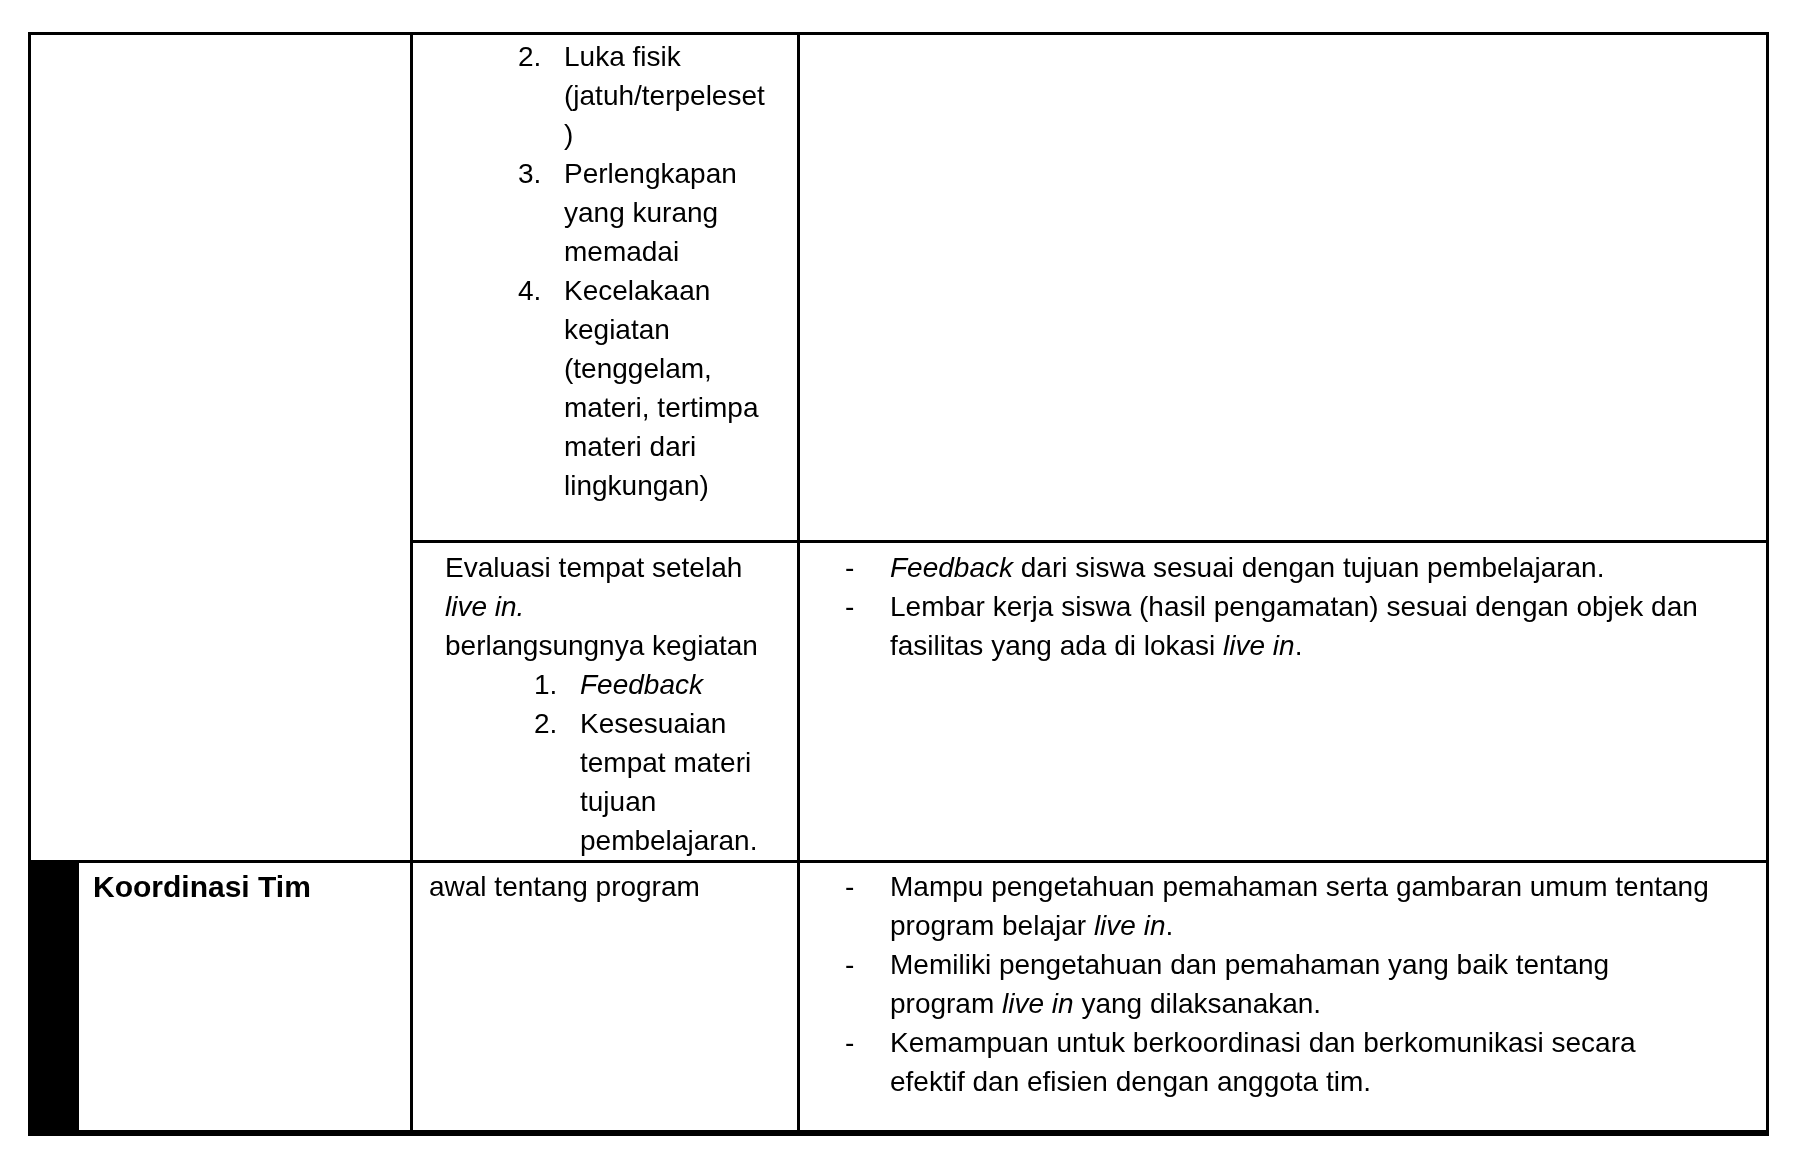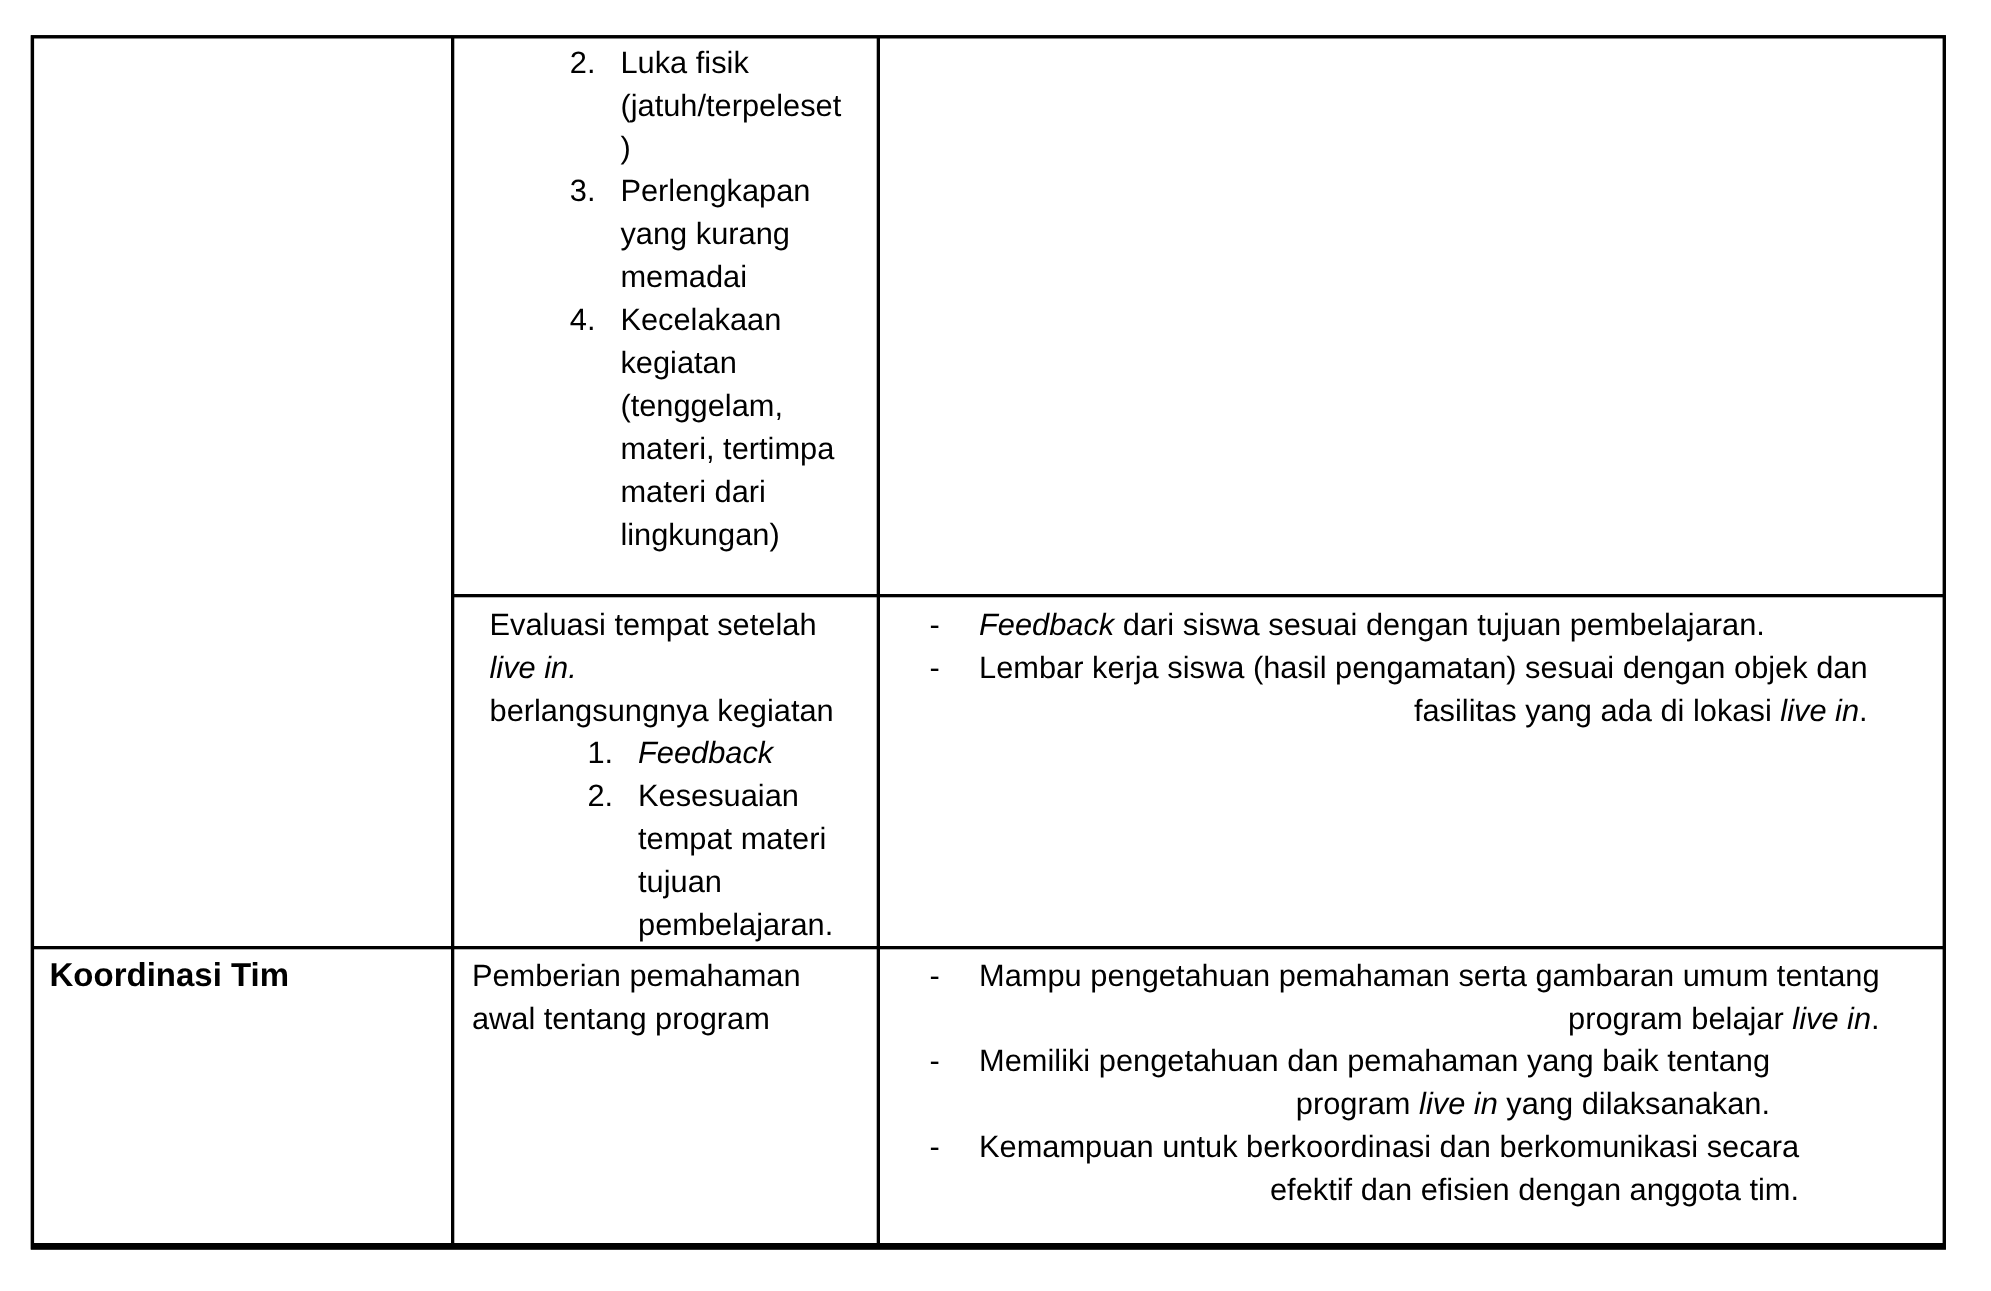--- a/index.html
+++ b/index.html
@@ -15,33 +15,33 @@
     grid-template-rows:505px 317px 267px;
     gap:3px;background:#000000;
     border:3px solid #000000;border-bottom-width:6px;
   }
   .cell{background:#ffffff;font-size:28px;line-height:39px;overflow:hidden;}
   .c1r12{grid-column:1;grid-row:1 / 3;}
   .c2r1{grid-column:2;grid-row:1;padding:2px 2px 0 16px;}
   .c3r1{grid-column:3;grid-row:1;}
   .c2r2{grid-column:2;grid-row:2;padding:5px 2px 0 32px;}
   .c3r2{grid-column:3;grid-row:2;padding:5px 6px 0 45px;}
-  .c1r3{grid-column:1;grid-row:3;padding:4px 2px 0 14px;}
+  .c1r3{grid-column:1;grid-row:3;padding:4px 2px 0 14px;margin-left:48px;}
   .c2r3{grid-column:2;grid-row:3;padding:4px 2px 0 16px;}
   .c3r3{grid-column:3;grid-row:3;padding:4px 6px 0 45px;}
   .tl{display:block;white-space:nowrap;}
   .it{font-style:italic;}
   .heading{font-weight:bold;font-size:30px;line-height:40px;white-space:nowrap;}
   .olist{margin-left:89px;}
   .li{display:flex;align-items:flex-start;}
   .num{flex:none;width:46px;display:inline-block;}
   .litext{flex:none;display:block;}
   .b{display:flex;align-items:flex-start;}
   .marker{flex:none;width:45px;display:inline-block;}
-  .btext{display:block;min-width:0;text-align:right;}
+  .btext{display:block;min-width:0;}
 </style>
 </head>
 <body>
 
 <div class="page">
   <div class="grid">
 
     <div class="cell c1r12"></div>
 
     <div class="cell c2r1">
@@ -115,21 +115,20 @@
           <span class="tl"><span>fasilitas yang ada di lokasi </span><span class="it">live in</span><span>.</span></span>
         </span>
       </div>
     </div>
 
     <div class="cell c1r3">
       <span class="heading">Koordinasi Tim</span>
     </div>
 
     <div class="cell c2r3">
-      <span class="tl">Pemberian pemahaman</span>
       <span class="tl">awal tentang program</span>
     </div>
 
     <div class="cell c3r3">
       <div class="b">
         <span class="marker">-</span>
         <span class="btext">
           <span class="tl">Mampu pengetahuan pemahaman serta gambaran umum tentang</span>
           <span class="tl"><span>program belajar </span><span class="it">live in</span><span>.</span></span>
         </span>

